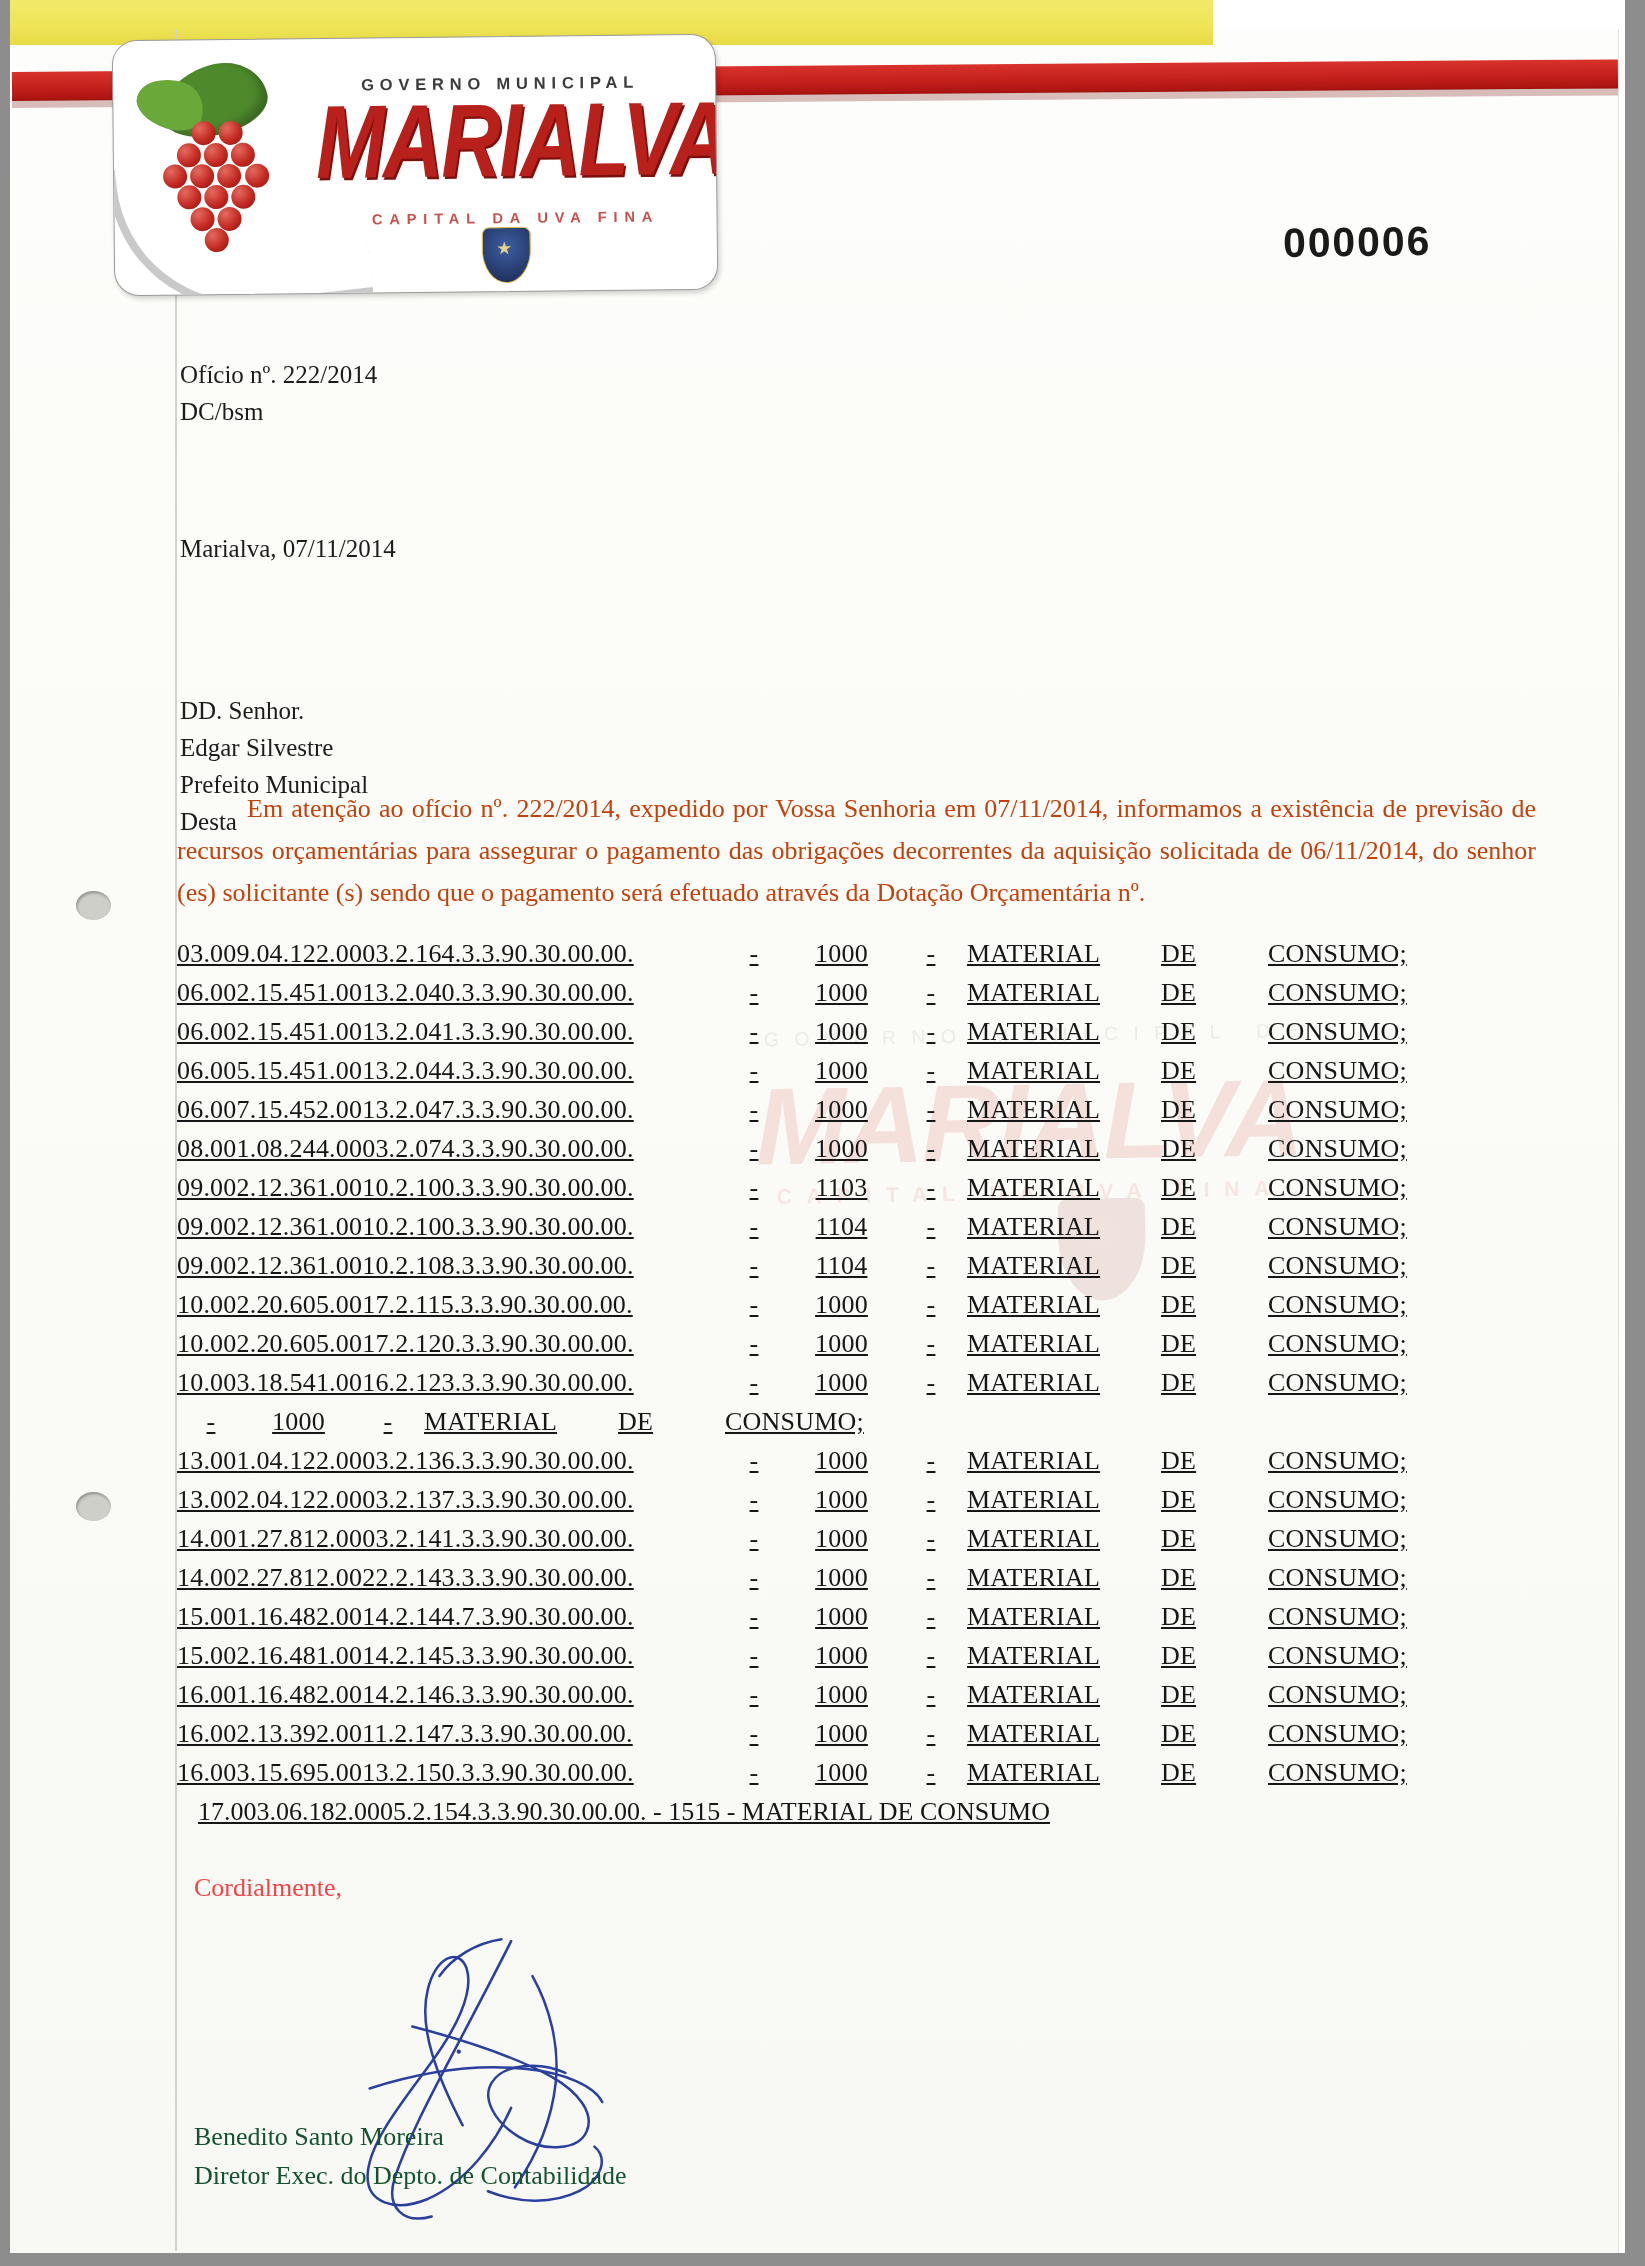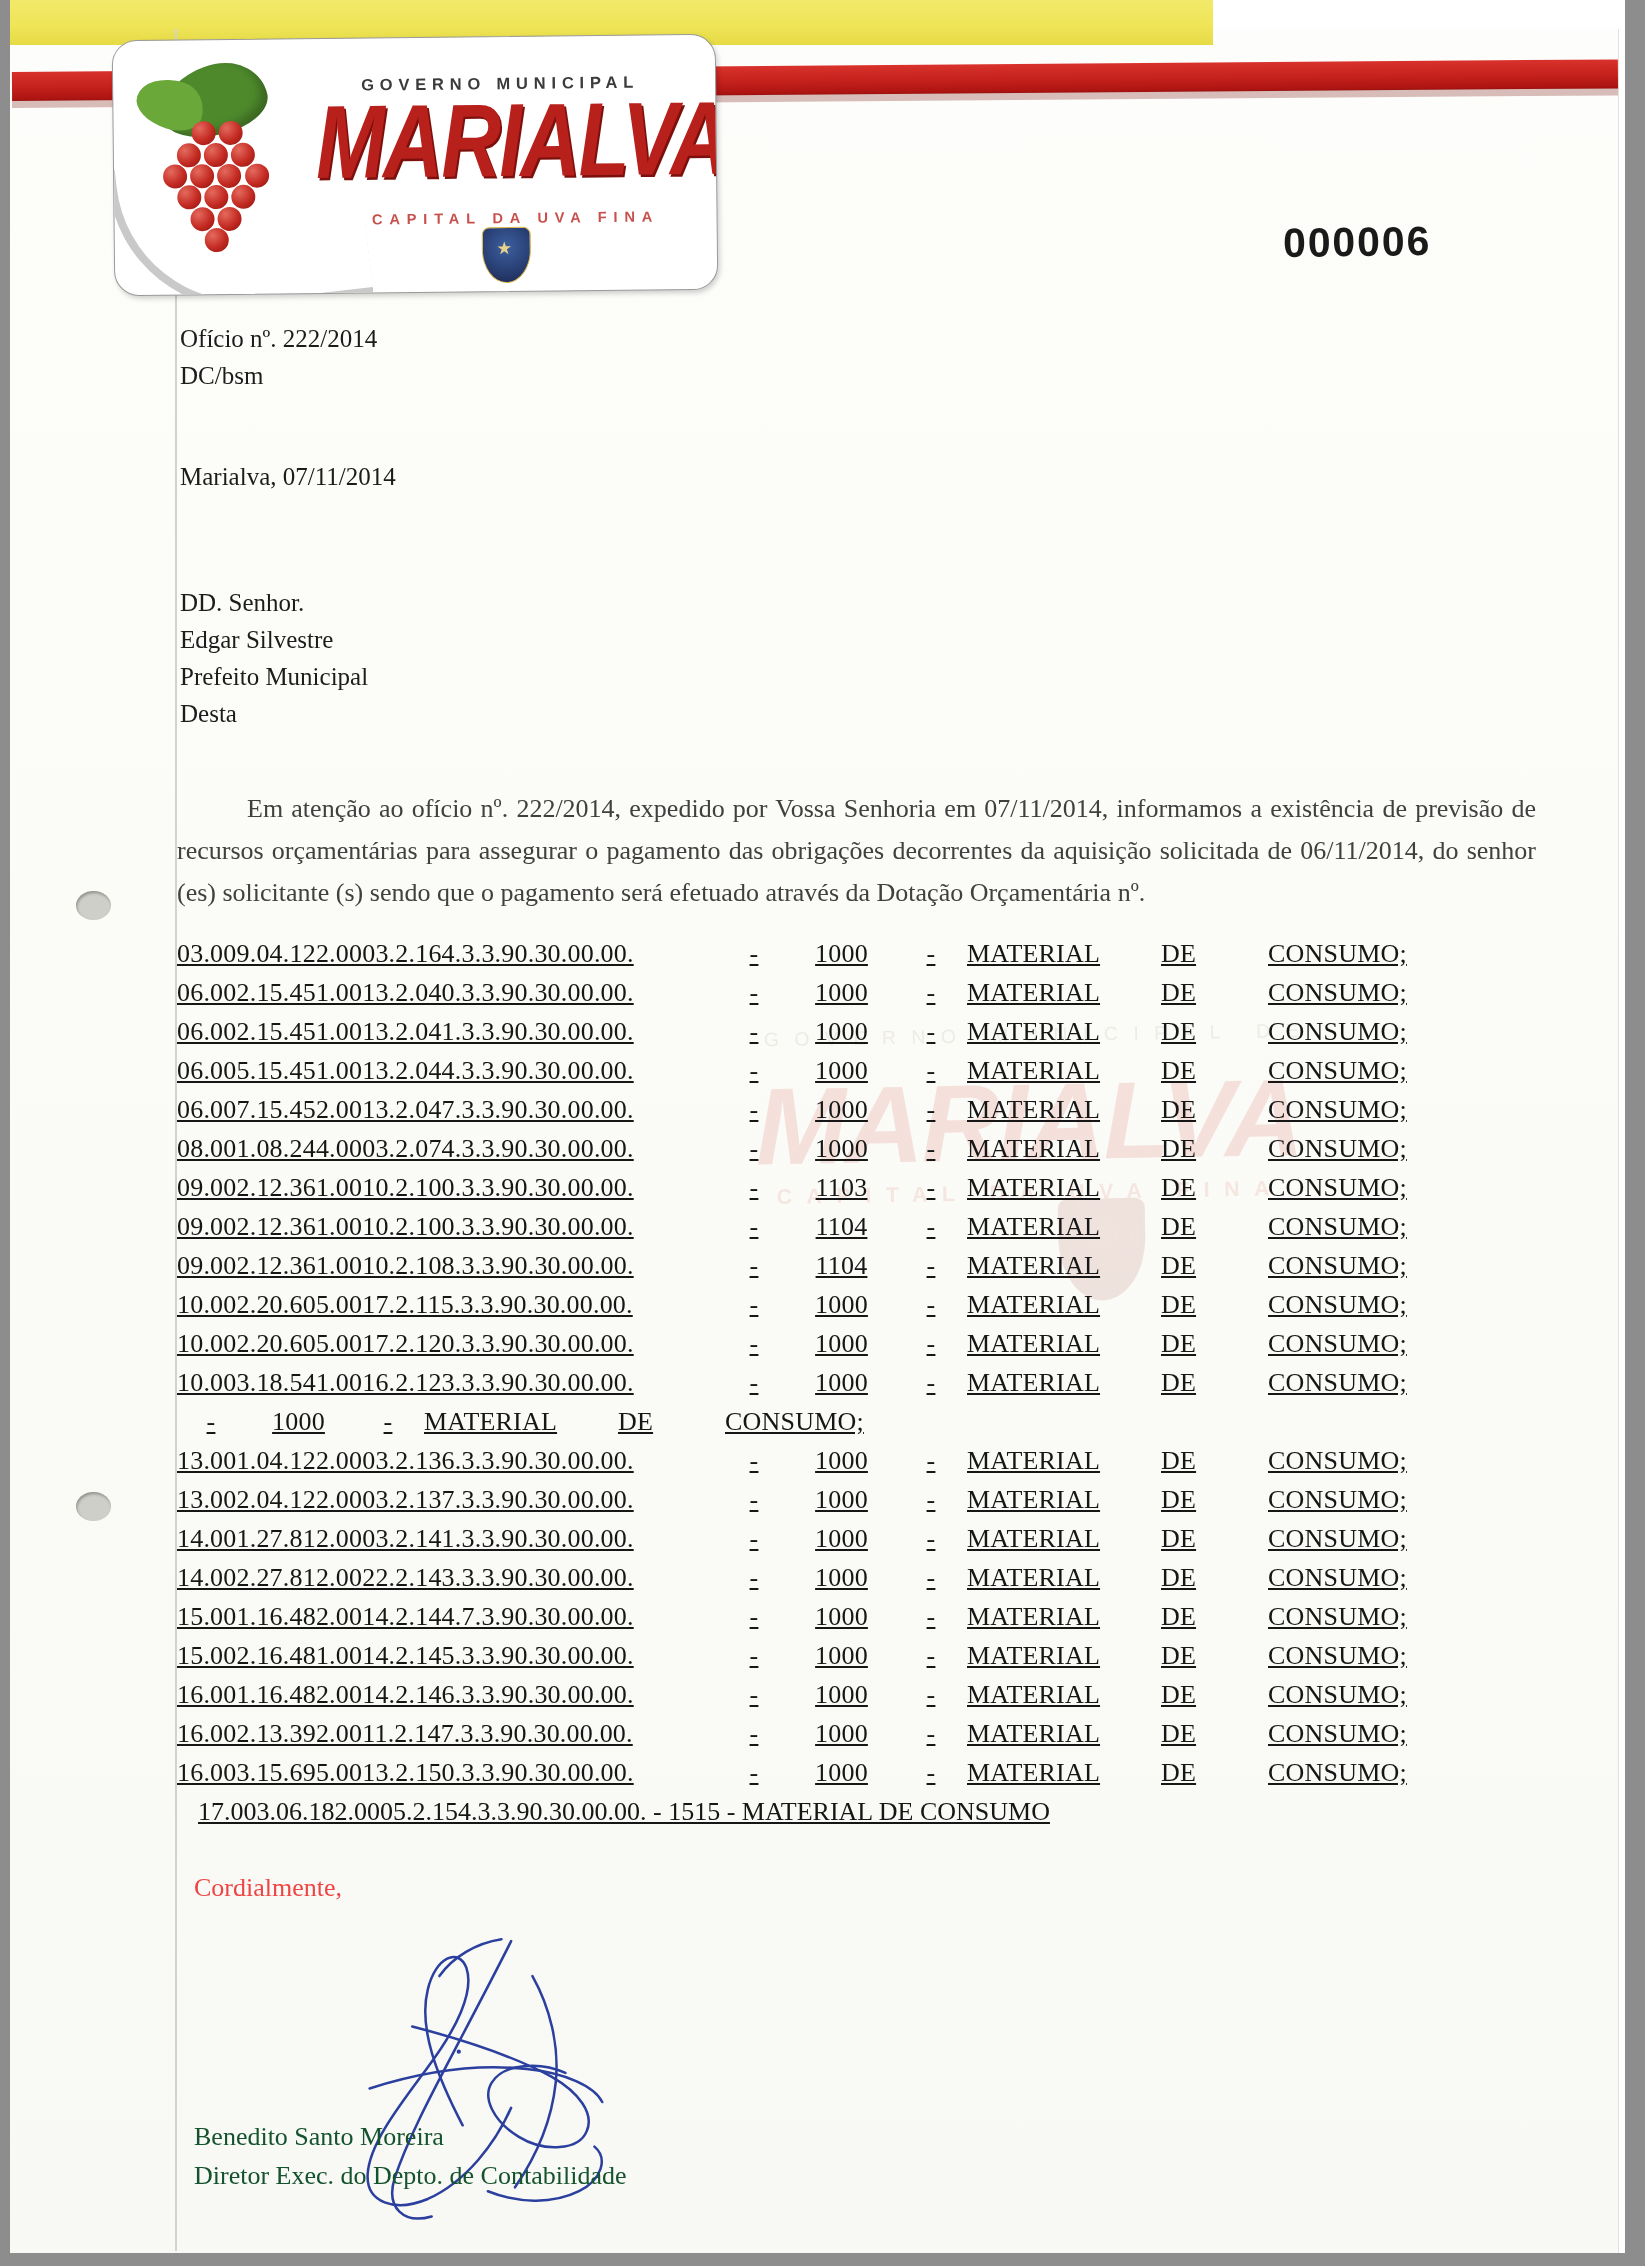--- a/index.html
+++ b/index.html
@@ -256,30 +256,31 @@
     color: #1c1c1c;
     font-size: 25px;
     line-height: 37px;
   }
   .line { white-space: pre; }
   .spacer-lg { height: 64px; }
   .spacer-sm { height: 25px; }
 
   #oficio-block, #date-block, #addressee-block {
     padding-left: 0px;
+    margin-top: 36px;
   }
 
   .para {
     position: absolute;
     left: 177px; top: 788px;
     width: 1359px;
     font-size: 26px;
     line-height: 42px;
     text-align: justify;
-    color: #404040;
+    color: #c2410c;
   }
   .para .indent { display: inline-block; width: 70px; }
 
   
   .dotacao {
     position: absolute;
     left: 177px; top: 939px;
     width: 1359px;
   }
   .drow {

